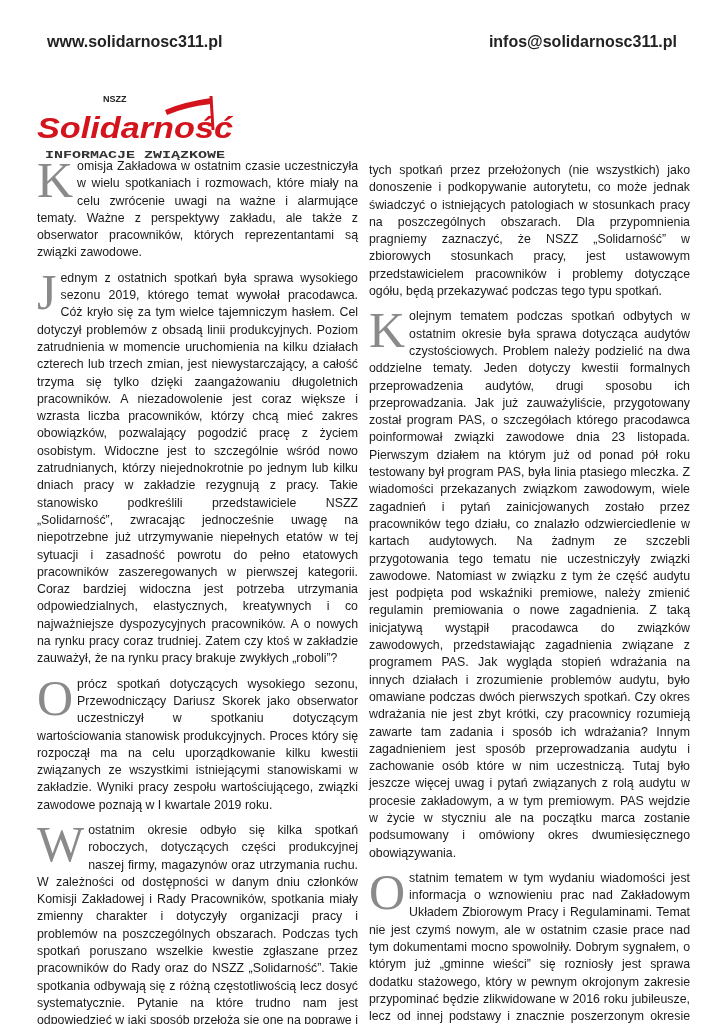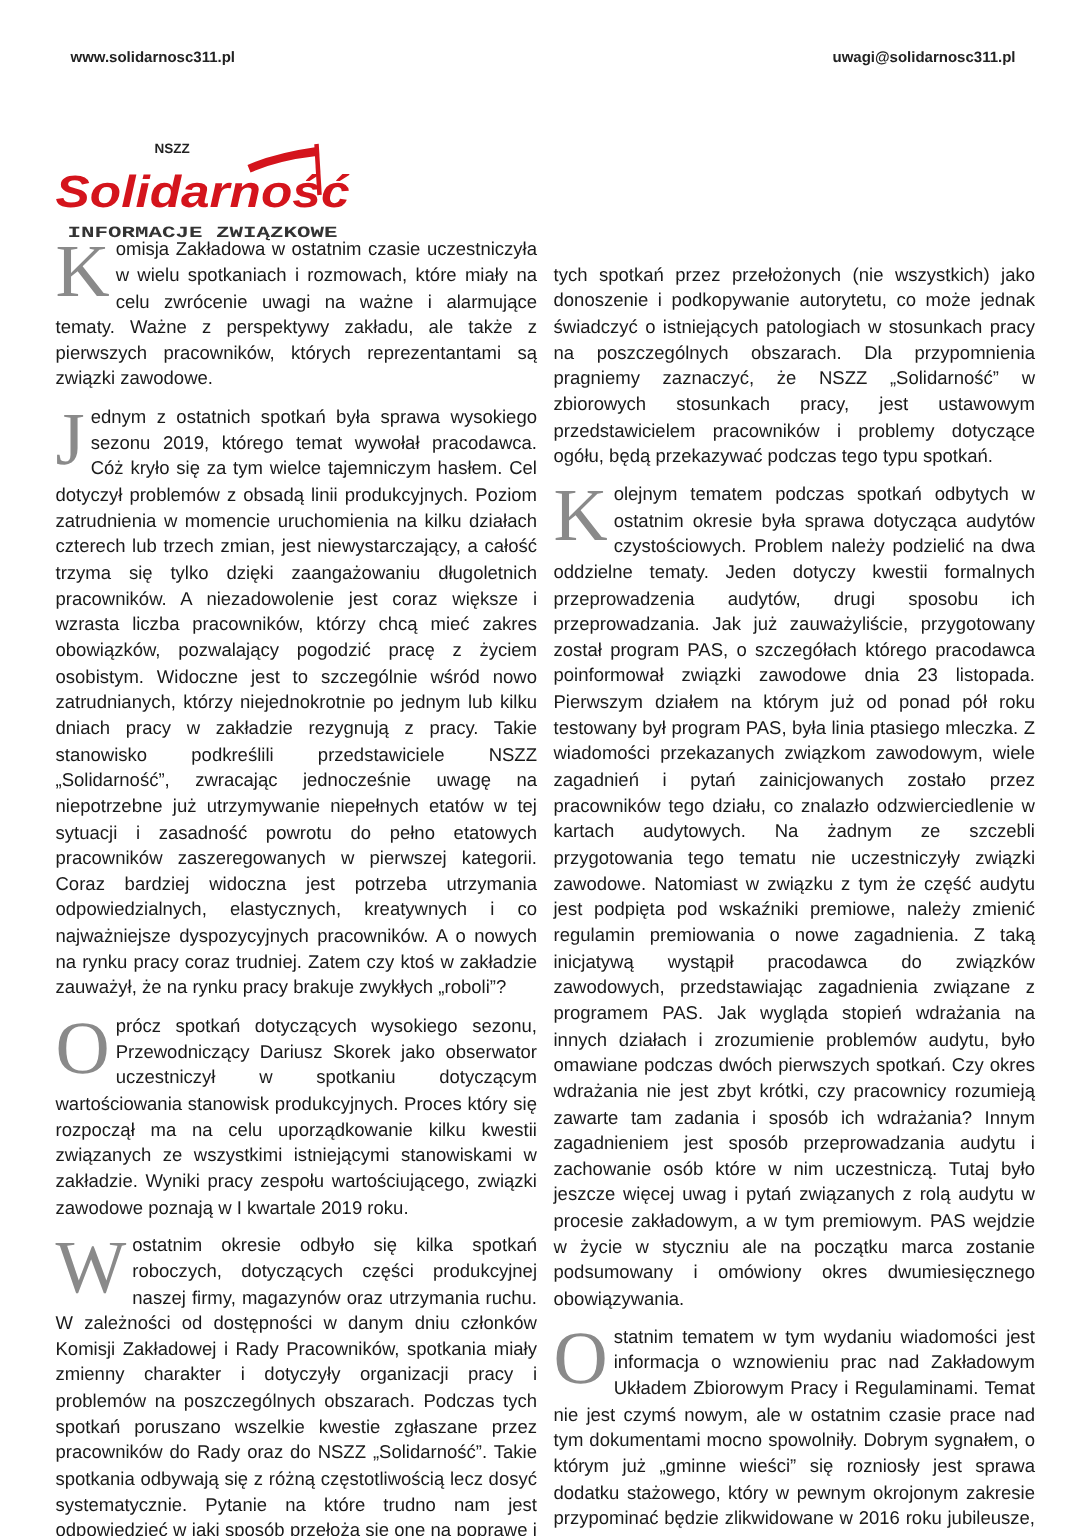--- a/index.html
+++ b/index.html
@@ -1,48 +1,48 @@
 <!DOCTYPE html>
 <html><head>
 <meta charset="utf-8">
 <style>
   html, body { margin: 0; padding: 0; background: #ffffff; }
   body { width: 724px; height: 1024px; position: relative; overflow: hidden; font-family: "Liberation Sans", sans-serif; color: #1a1a1a; }
-  .hdr { position: absolute; top: 33px; font-size: 10px; font-weight: bold; color: #222; }
+  .hdr { position: absolute; top: 33px; font-size: 16px; font-weight: bold; color: #222; }
   .hdr-left { left: 47px; }
   .hdr-right { right: 47px; }
   .logo { position: absolute; left: 33px; top: 88px; width: 205px; height: 75px; }
   .logo svg { width: 100%; height: 100%; }
   .col { position: absolute; top: 158px; width: 321px; font-size: 12.35px; line-height: 17.3px; text-align: justify; hyphens: manual; }
   .col-left { left: 37px; }
   .col-right { left: 369px; }
   .col p { margin: 0 0 8px 0; }
-  .col p.cont { margin-top: 17px; }
+  .col p.cont { margin-top: 4px; }
   .dropcap { float: left; font-family: "Liberation Serif", serif; color: #8a8a8a; font-size: 50px; line-height: 40px; margin: 2px 4px 0 0; height: 36px; }
 </style>
 </head>
 <body>
 
 <div class="hdr hdr-left">www.solidarnosc311.pl</div>
-<div class="hdr hdr-right">uwagi@solidarnosc311.pl</div>
+<div class="hdr hdr-right">infos@solidarnosc311.pl</div>
 
 <div class="logo">
   <svg viewBox="0 0 205 75" xmlns="http://www.w3.org/2000/svg">
     <text x="70" y="14" font-family="Liberation Sans, sans-serif" font-weight="bold" font-size="9" fill="#222">NSZZ</text>
     <g>
       <line x1="178" y1="8" x2="180" y2="42" stroke="#d4141c" stroke-width="3"></line>
       <path d="M132 22 Q150 14 178 10 L178 16 Q152 19 134 27 Z" fill="#d4141c"></path>
     </g>
     <text x="4" y="50" font-family="Liberation Sans, sans-serif" font-weight="bold" font-style="italic" font-size="30" fill="#d4141c" textLength="196" lengthAdjust="spacingAndGlyphs">Solidarność</text>
     <text x="12" y="70" font-family="Liberation Mono, monospace" font-weight="bold" font-size="10.5" fill="#333" textLength="180" lengthAdjust="spacingAndGlyphs">INFORMACJE ZWIĄZKOWE</text>
   </svg>
 </div>
 
 <div class="col col-left">
-  <p><span class="dropcap">K</span><span>omisja Zakładowa w ostatnim czasie uczestniczyła w wielu spotkaniach i rozmowach, które miały na celu zwrócenie uwagi na ważne i alarmujące tematy.  Ważne z perspektywy zakładu, ale także z pierwszych pracowników, których reprezentantami są związki zawodowe.</span></p>
+  <p><span class="dropcap">K</span><span>omisja Zakładowa w ostatnim czasie uczestniczyła w wielu spotkaniach i rozmowach, które miały na celu zwrócenie uwagi na ważne i alarmujące tematy.  Ważne z perspektywy zakładu, ale także z obserwator pracowników, których reprezentantami są związki zawodowe.</span></p>
   <p><span class="dropcap">J</span><span>ednym z ostatnich spotkań była sprawa wysokiego sezonu 2019, którego temat wywołał pracodawca. Cóż kryło się za tym wielce tajemniczym hasłem. Cel dotyczył problemów z obsadą linii produkcyjnych. Poziom zatrudnienia w momencie uruchomienia na kilku działach czterech lub trzech zmian, jest niewystarczający, a całość trzyma się tylko dzięki zaangażowaniu długoletnich pracowników. A niezadowolenie jest coraz większe i wzrasta liczba pracowników, którzy chcą mieć zakres obowiązków, pozwalający pogodzić pracę z życiem osobistym. Widoczne jest to szczególnie wśród nowo zatrudnianych, którzy niejednokrotnie po jednym lub kilku dniach pracy w zakładzie rezygnują z pracy. Takie stanowisko podkreślili przedstawiciele NSZZ „Solidarność”, zwracając jednocześnie uwagę na niepotrzebne już utrzymywanie niepełnych etatów w tej sytuacji i zasadność powrotu do pełno etatowych pracowników zaszeregowanych w pierwszej kategorii.  Coraz bardziej widoczna jest potrzeba utrzymania odpowiedzialnych, elastycznych, kreatywnych i co najważniejsze dyspozycyjnych pracowników. A o nowych na rynku pracy coraz trudniej. Zatem czy ktoś w zakładzie zauważył, że na rynku pracy brakuje zwykłych „roboli”?</span></p>
   <p><span class="dropcap">O</span><span>prócz spotkań dotyczących wysokiego sezonu, Przewodniczący Dariusz Skorek jako obserwator uczestniczył w spotkaniu dotyczącym wartościowania stanowisk produkcyjnych.  Proces który się rozpoczął ma na celu uporządkowanie kilku kwestii związanych ze wszystkimi istniejącymi stanowiskami w zakładzie. Wyniki pracy zespołu wartościującego, związki zawodowe poznają w I kwartale 2019 roku.</span></p>
   <p><span class="dropcap">W</span><span> ostatnim okresie odbyło się kilka spotkań roboczych, dotyczących części produkcyjnej naszej firmy, magazynów oraz utrzymania ruchu. W zależności od dostępności w danym dniu członków Komisji Zakładowej i Rady Pracowników, spotkania miały  zmienny charakter i dotyczyły organizacji pracy i problemów na poszczególnych obszarach. Podczas tych spotkań poruszano wszelkie kwestie zgłaszane przez pracowników do Rady oraz do NSZZ „Solidarność”. Takie spotkania odbywają się z różną częstotliwością lecz dosyć systematycznie. Pytanie na które trudno nam jest odpowiedzieć w jaki sposób przełożą się one na poprawę i uniknięcie dotychczasowych nieprawidłowości. Denerwujący jest jednak odbiór</span></p>
 </div>
 
 <div class="col col-right">
   <p class="cont"><span>tych spotkań przez przełożonych (nie wszystkich) jako donoszenie i podkopywanie autorytetu, co może jednak świadczyć o istniejących patologiach w stosunkach pracy na  poszczególnych obszarach. Dla przypomnienia pragniemy zaznaczyć, że NSZZ „Solidarność” w zbiorowych stosunkach pracy, jest ustawowym przedstawicielem pracowników i problemy  dotyczące ogółu, będą przekazywać podczas tego typu spotkań.</span></p>
   <p><span class="dropcap">K</span><span>olejnym tematem podczas spotkań odbytych w ostatnim okresie była sprawa dotycząca audytów czystościowych. Problem należy podzielić na dwa oddzielne  tematy. Jeden dotyczy kwestii formalnych przeprowadzenia audytów, drugi  sposobu ich przeprowadzania. Jak już zauważyliście, przygotowany został program PAS, o szczegółach którego pracodawca poinformował związki zawodowe dnia 23 listopada. Pierwszym działem na którym już od ponad pół roku testowany był program PAS, była linia ptasiego mleczka. Z  wiadomości przekazanych związkom zawodowym, wiele zagadnień i pytań zainicjowanych zostało przez pracowników tego działu, co znalazło odzwierciedlenie w kartach audytowych. Na żadnym ze szczebli przygotowania tego tematu nie uczestniczyły związki zawodowe. Natomiast w związku z tym że część audytu jest podpięta pod wskaźniki premiowe, należy zmienić regulamin premiowania o nowe zagadnienia. Z taką inicjatywą wystąpił pracodawca do związków zawodowych, przedstawiając zagadnienia związane z programem PAS.  Jak wygląda stopień wdrażania na innych działach i zrozumienie problemów audytu, było omawiane podczas dwóch pierwszych spotkań. Czy okres wdrażania nie jest zbyt krótki, czy pracownicy rozumieją zawarte tam zadania i sposób ich wdrażania? Innym zagadnieniem jest sposób przeprowadzania audytu i zachowanie osób które w nim uczestniczą. Tutaj było jeszcze więcej uwag i pytań związanych z rolą audytu w procesie zakładowym, a w tym premiowym. PAS wejdzie w życie w styczniu ale na początku marca zostanie podsumowany i omówiony okres dwumiesięcznego obowiązywania.</span></p>
   <p><span class="dropcap">O</span><span>statnim tematem w tym wydaniu wiadomości jest informacja o wznowieniu prac nad Zakładowym Układem Zbiorowym Pracy i Regulaminami. Temat nie jest czymś nowym, ale w ostatnim czasie prace nad tym dokumentami mocno spowolniły. Dobrym sygnałem, o którym już „gminne wieści” się rozniosły jest sprawa dodatku stażowego, który w pewnym okrojonym zakresie przypominać będzie zlikwidowane w 2016 roku jubileusze, lecz od innej podstawy i znacznie poszerzonym okresie nabycia praw, dla wszystkich zatrudnionych. O postępie prac, będziemy was  informować na bieżąco.</span></p>
 </div>

